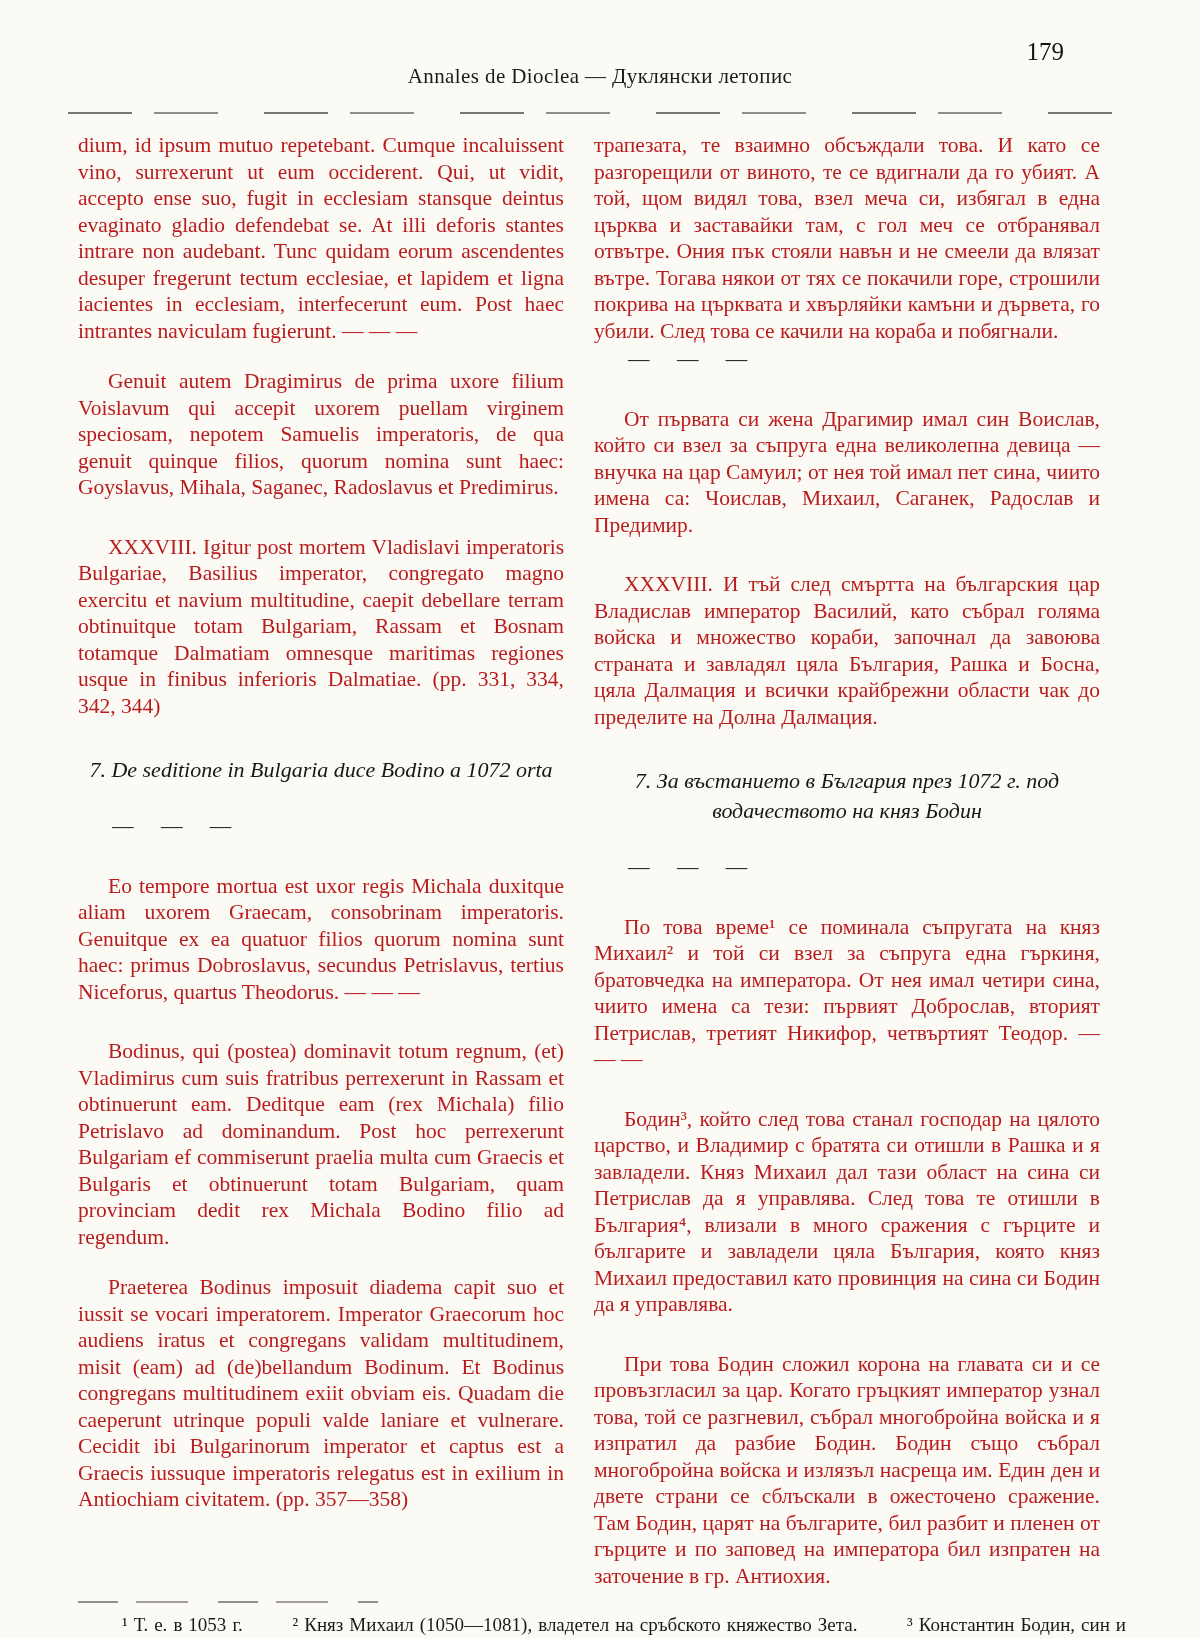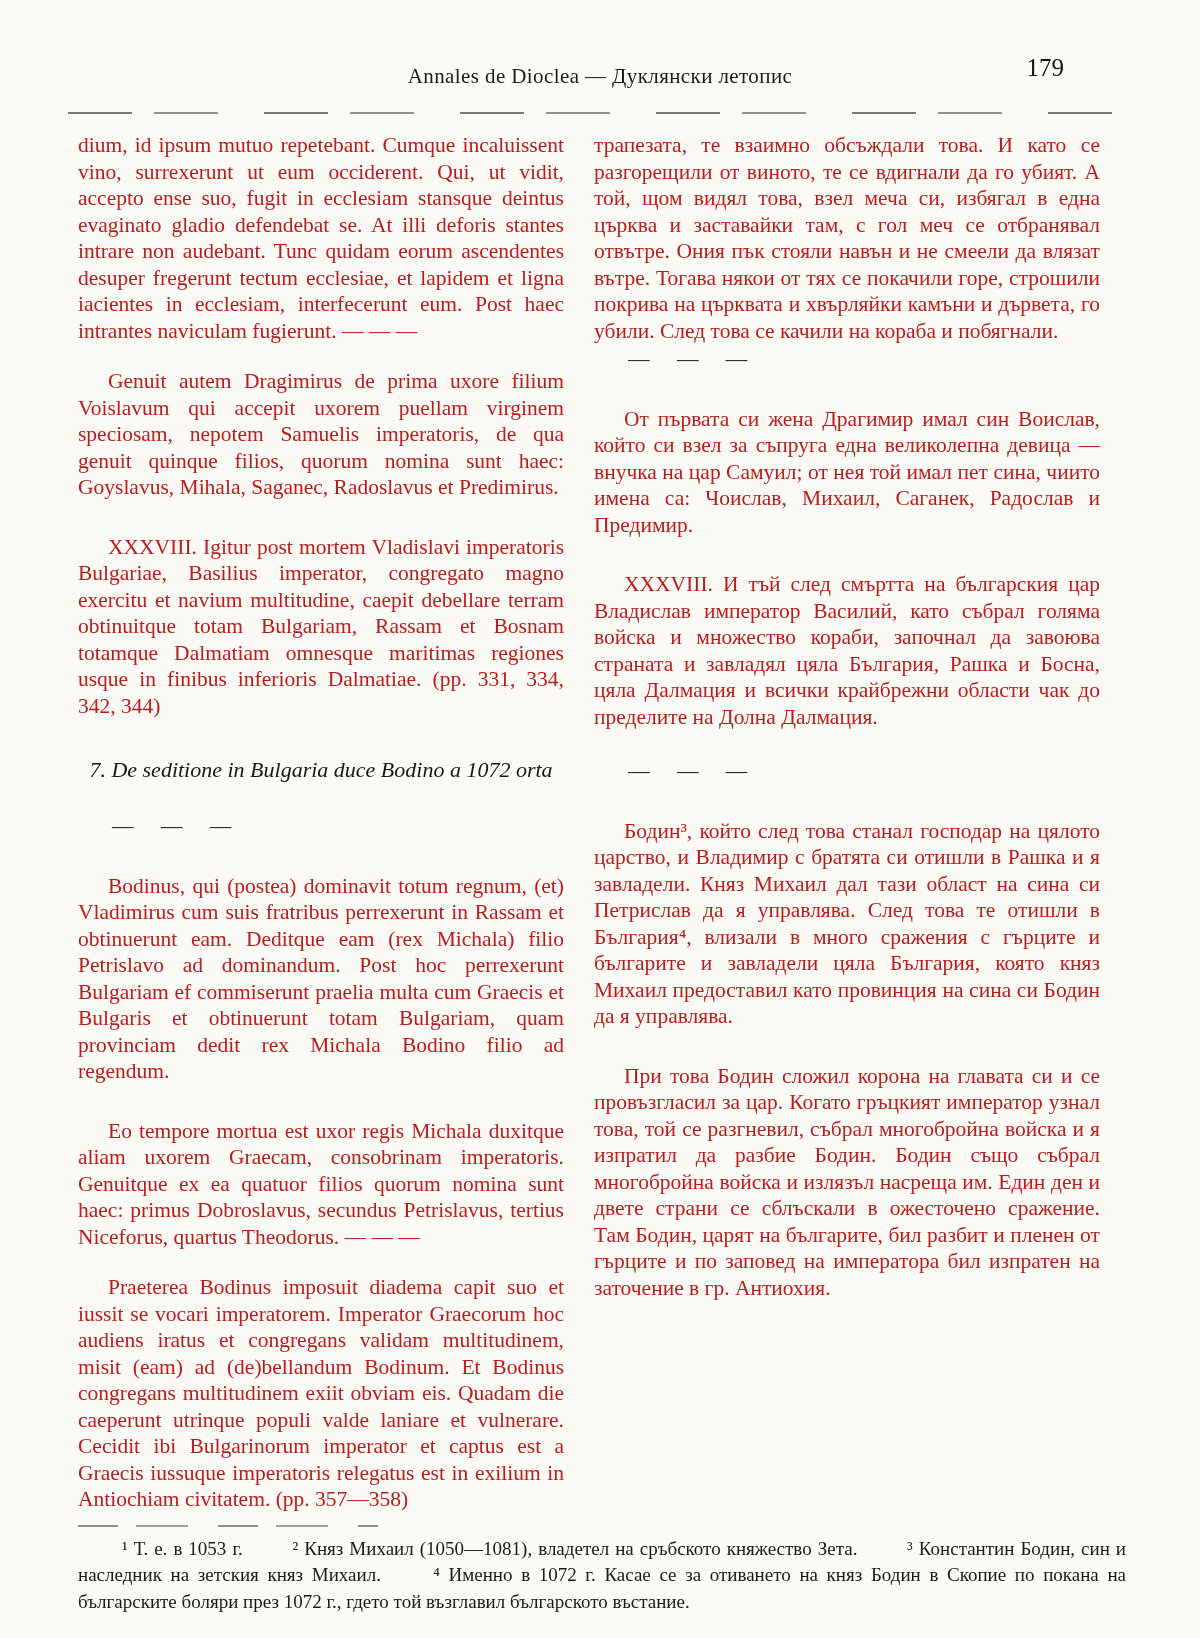--- a/index.html
+++ b/index.html
@@ -11,21 +11,21 @@
     overflow:hidden;
   }
   .page { position:relative; width:1200px; height:1638px; box-sizing:border-box; }
 
   
   .header { position:relative; padding-top:64px; height:34px; }
   .header-title {
     text-align:center; font-size:21px; letter-spacing:.4px; color:#1c1b18;
   }
   .page-number {
-    position:absolute; right:136px; top:54px; font-size:25px; color:#141310;
+    position:absolute; right:136px; top:38px; font-size:25px; color:#141310;
   }
   .rule {
     height:2px; margin:14px 68px 0 68px; opacity:.65;
     background:repeating-linear-gradient(to right,
       #35332e 0 64px, transparent 64px 86px,
       #55534c 86px 150px, transparent 150px 196px);
   }
 
   
   .columns {
@@ -78,31 +78,33 @@
   <div class="rule"></div>
 
   <div class="columns">
 
     <div class="col">
       <p class="para">dium, id ipsum mutuo repetebant. Cumque incaluissent vino, surrexerunt ut eum occiderent. Qui, ut vidit, accepto ense suo, fugit in ecclesiam stansque deintus evaginato gladio defendebat se. At illi deforis stantes intrare non audebant. Tunc quidam eorum ascendentes desuper fregerunt tectum ecclesiae, et lapidem et ligna iacientes in ecclesiam, interfecerunt eum. Post haec intrantes naviculam fugierunt. — — —</p>
       <p class="para indent gap-top">Genuit autem Dragimirus de prima uxore filium Voislavum qui accepit uxorem puellam virginem speciosam, nepotem Samuelis imperatoris, de qua genuit quinque filios, quorum nomina sunt haec: Goyslavus, Mihala, Saganec, Radoslavus et Predimirus.</p>
       <p class="para indent">XXXVIII. Igitur post mortem Vladislavi imperatoris Bulgariae, Basilius imperator, congregato magno exercitu et navium multitudine, caepit debellare terram obtinuitque totam Bulgariam, Rassam et Bosnam totamque Dalmatiam omnesque maritimas regiones usque in finibus inferioris Dalmatiae. (pp. 331, 334, 342, 344)</p>
       <h3 class="sec-heading">7. De seditione in Bulgaria duce Bodino a 1072 orta</h3>
       <div class="dash-line dash-below-heading">— — —</div>
+      <p class="para indent">Eo tempore mortua est uxor regis Michala duxitque aliam uxorem Graecam, consobrinam imperatoris. Genuitque ex ea quatuor filios quorum nomina sunt haec: primus Dobroslavus, secundus Petrislavus, tertius Niceforus, quartus Theodorus. — — —</p>
       <p class="para indent">Bodinus, qui (postea) dominavit totum regnum, (et) Vladimirus cum suis fratribus perrexerunt in Rassam et obtinuerunt eam. Deditque eam (rex Michala) filio Petrislavo ad dominandum. Post hoc perrexerunt Bulgariam ef commiserunt praelia multa cum Graecis et Bulgaris et obtinuerunt totam Bulgariam, quam provinciam dedit rex Michala Bodino filio ad regendum.</p>
-      <p class="para indent">Eo tempore mortua est uxor regis Michala duxitque aliam uxorem Graecam, consobrinam imperatoris. Genuitque ex ea quatuor filios quorum nomina sunt haec: primus Dobroslavus, secundus Petrislavus, tertius Niceforus, quartus Theodorus. — — —</p>
       <p class="para indent gap-top">Praeterea Bodinus imposuit diadema capit suo et iussit se vocari imperatorem. Imperator Graecorum hoc audiens iratus et congregans validam multitudinem, misit (eam) ad (de)bellandum Bodinum. Et Bodinus congregans multitudinem exiit obviam eis. Quadam die caeperunt utrinque populi valde laniare et vulnerare. Cecidit ibi Bulgarinorum imperator et captus est a Graecis iussuque imperatoris relegatus est in exilium in Antiochiam civitatem. (pp. 357—358)</p>
     </div>
 
     <div class="col">
       <p class="para">трапезата, те взаимно обсъждали това. И като се разгорещили от виното, те се вдигнали да го убият. А той, щом видял това, взел меча си, избягал в една църква и заставайки там, с гол меч се отбранявал отвътре. Ония пък стояли навън и не смеели да влязат вътре. Тогава някои от тях се покачили горе, строшили покрива на църквата и хвърляйки камъни и дървета, го убили. След това се качили на кораба и побягнали.</p>
       <div class="dash-line dash-tight">— — —</div>
       <p class="para indent">От първата си жена Драгимир имал син Воислав, който си взел за съпруга една великолепна девица — внучка на цар Самуил; от нея той имал пет сина, чиито имена са: Чоислав, Михаил, Саганек, Радослав и Предимир.</p>
       <p class="para indent">XXXVIII. И тъй след смъртта на българския цар Владислав император Василий, като събрал голяма войска и множество кораби, започнал да завоюва страната и завладял цяла България, Рашка и Босна, цяла Далмация и всички крайбрежни области чак до пределите на Долна Далмация.</p>
+      <h3 class="sec-heading">7. За въстанието в България през 1072 г. под водачеството на княз Бодин</h3>
       <div class="dash-line dash-below-heading">— — —</div>
+      <p class="para indent">По това време¹ се поминала съпругата на княз Михаил² и той си взел за съпруга една гъркиня, братовчедка на императора. От нея имал четири сина, чиито имена са тези: първият Доброслав, вторият Петрислав, третият Никифор, четвъртият Теодор. — — —</p>
       <p class="para indent">Бодин³, който след това станал господар на цялото царство, и Владимир с братята си отишли в Рашка и я завладели. Княз Михаил дал тази област на сина си Петрислав да я управлява. След това те отишли в България⁴, влизали в много сражения с гърците и българите и завладели цяла България, която княз Михаил предоставил като провинция на сина си Бодин да я управлява.</p>
       <p class="para indent">При това Бодин сложил корона на главата си и се провъзгласил за цар. Когато гръцкият император узнал това, той се разгневил, събрал многобройна войска и я изпратил да разбие Бодин. Бодин също събрал многобройна войска и излязъл насреща им. Един ден и двете страни се сблъскали в ожесточено сражение. Там Бодин, царят на българите, бил разбит и пленен от гърците и по заповед на императора бил изпратен на заточение в гр. Антиохия.</p>
     </div>
 
   </div>
 
   <div class="footnotes">
     <div class="fn-rule"></div>
     <p class="fn-text">
       <span class="fn-item">¹ Т. е. в 1053 г.</span>

